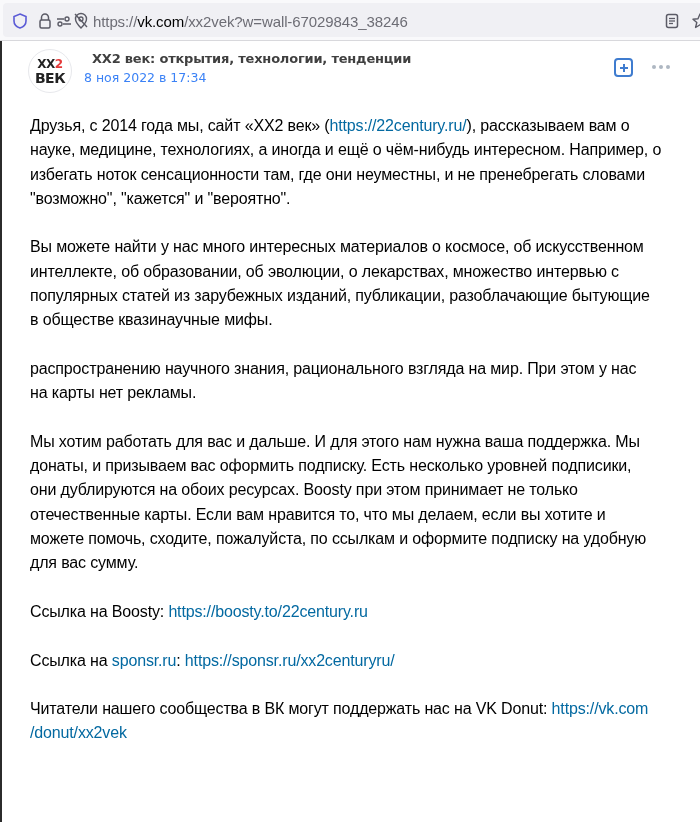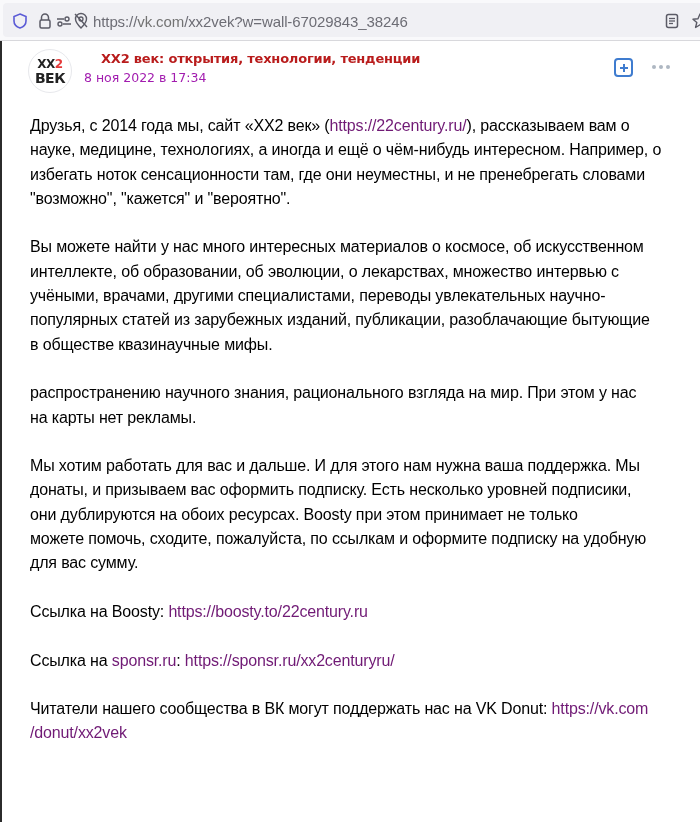--- a/index.html
+++ b/index.html
@@ -17,21 +17,21 @@
   }
   .ub-icon { position: absolute; top: 9px; width: 18px; height: 18px; display: block; }
   .ub-shield { left: 8px; }
   .ub-lock { left: 33px; }
   .ub-perm { left: 68px; }
   .url-text {
     position: absolute; left: 90px; top: 10px;
     font-size: 15px; color: #6d6d75; letter-spacing: -0.1px; white-space: nowrap;
     font-family: "Liberation Sans", sans-serif;
   }
-  .url-text .dom { color: #737373; }
+  .url-text .dom { color: #000000; }
   .ub-reader { left: 660px; }
   .ub-star { left: 688px; }
 
   .urlbar-border { position: absolute; left: 0; top: 40px; width: 700px; height: 1px; background: #d8d8dc; }
 
   
   .left-edge { position: absolute; left: 0; top: 41px; width: 2px; height: 781px; background: #2b2b2b; }
 
   
   .post-header { position: absolute; left: 0; top: 41px; width: 700px; height: 60px; }
@@ -41,25 +41,25 @@
   }
   .avatar .l1, .avatar .l2 {
     position: absolute; left: 0; width: 100%; text-align: center;
     font-family: "DejaVu Sans", sans-serif; font-weight: bold; color: #222; letter-spacing: -0.5px;
   }
   .avatar .l1 { top: 7px; font-size: 12px; }
   .avatar .l1 .two { color: #e43a3a; }
   .avatar .l2 { top: 20px; font-size: 14px; }
 
   .author-name {
-    position: absolute; left: 101px; top: 10px; font-size: 13px; font-weight: bold;
-    color: #b91c1c; font-family: "DejaVu Sans", sans-serif; white-space: nowrap; letter-spacing: -0.2px;
+    position: absolute; left: 92px; top: 10px; font-size: 13px; font-weight: bold;
+    color: #404040; font-family: "DejaVu Sans", sans-serif; white-space: nowrap; letter-spacing: -0.2px;
   }
   .post-date {
-    position: absolute; left: 84px; top: 29px; font-size: 12.5px; color: #a21caf;
+    position: absolute; left: 84px; top: 29px; font-size: 12.5px; color: #3b82f6;
     font-family: "DejaVu Sans", sans-serif; white-space: nowrap;
   }
   .add-btn {
     position: absolute; left: 614px; top: 17px; width: 19px; height: 19px;
     border: 2px solid #3f7ccf; border-radius: 4px; display: block;
   }
   .add-btn::before, .add-btn::after {
     content: ""; position: absolute; background: #3f7ccf;
   }
   .add-btn::before { left: 3.5px; top: 6.5px; width: 8px; height: 2px; }
@@ -67,21 +67,21 @@
   .more-btn { position: absolute; left: 652px; top: 24px; width: 20px; height: 6px; display: flex; gap: 3px; }
   .more-btn span { width: 4px; height: 4px; border-radius: 50%; background: #aeb7c2; display: block; }
 
   
   .post-body {
     position: absolute; left: 30px; top: 114px; width: 662px;
     font-family: "Liberation Sans", sans-serif; font-size: 16px; line-height: 24.3px; color: #000;
     letter-spacing: -0.15px;
   }
   .post-body p { margin-bottom: 24.3px; }
-  .post-body .a { color: #701a75; }
+  .post-body .a { color: #0369a1; }
   .ln { display: block; white-space: nowrap; }
 </style>
 </head>
 <body>
 
 <div class="urlbar">
   <div class="urlbar-inner">
     <svg class="ub-icon ub-shield" viewBox="0 0 18 18">
       <path d="M9 2 L15 4.5 V9 C15 12.5 12 15 9 16 C6 15 3 12.5 3 9 V4.5 Z" fill="none" stroke="#5b5bd6" stroke-width="1.6"></path>
     </svg>
@@ -135,32 +135,32 @@
 <div class="post-body">
   <p>
     <span class="ln"><span>Друзья, с 2014 года мы, сайт «XX2 век» (</span><span class="a">https://22century.ru/</span><span>), рассказываем вам о</span></span>
     <span class="ln">науке, медицине, технологиях, а иногда и ещё о чём-нибудь интересном. Например, о</span>
     <span class="ln">избегать ноток сенсационности там, где они неуместны, и не пренебрегать словами</span>
     <span class="ln">"возможно", "кажется" и "вероятно".</span>
   </p>
   <p>
     <span class="ln">Вы можете найти у нас много интересных материалов о космосе, об искусственном</span>
     <span class="ln">интеллекте, об образовании, об эволюции, о лекарствах, множество интервью с</span>
-    <span class="ln">учёными, врачами, другими специалистами, переводы увлекательных научно-</span>
     <span class="ln">популярных статей из зарубежных изданий, публикации, разоблачающие бытующие</span>
     <span class="ln">в обществе квазинаучные мифы.</span>
   </p>
   <p>
     <span class="ln">распространению научного знания, рационального взгляда на мир. При этом у нас</span>
     <span class="ln">на карты нет рекламы.</span>
   </p>
   <p>
     <span class="ln">Мы хотим работать для вас и дальше. И для этого нам нужна ваша поддержка. Мы</span>
     <span class="ln">донаты, и призываем вас оформить подписку. Есть несколько уровней подписики,</span>
     <span class="ln">они дублируются на обоих ресурсах. Boosty при этом принимает не только</span>
+    <span class="ln">отечественные карты. Если вам нравится то, что мы делаем, если вы хотите и</span>
     <span class="ln">можете помочь, сходите, пожалуйста, по ссылкам и оформите подписку на удобную</span>
     <span class="ln">для вас сумму.</span>
   </p>
   <p>
     <span class="ln"><span>Ссылка на Boosty: </span><span class="a">https://boosty.to/22century.ru</span></span>
   </p>
   <p>
     <span class="ln"><span>Ссылка на </span><span class="a">sponsr.ru</span><span>: </span><span class="a">https://sponsr.ru/xx2centuryru/</span></span>
   </p>
   <p>

